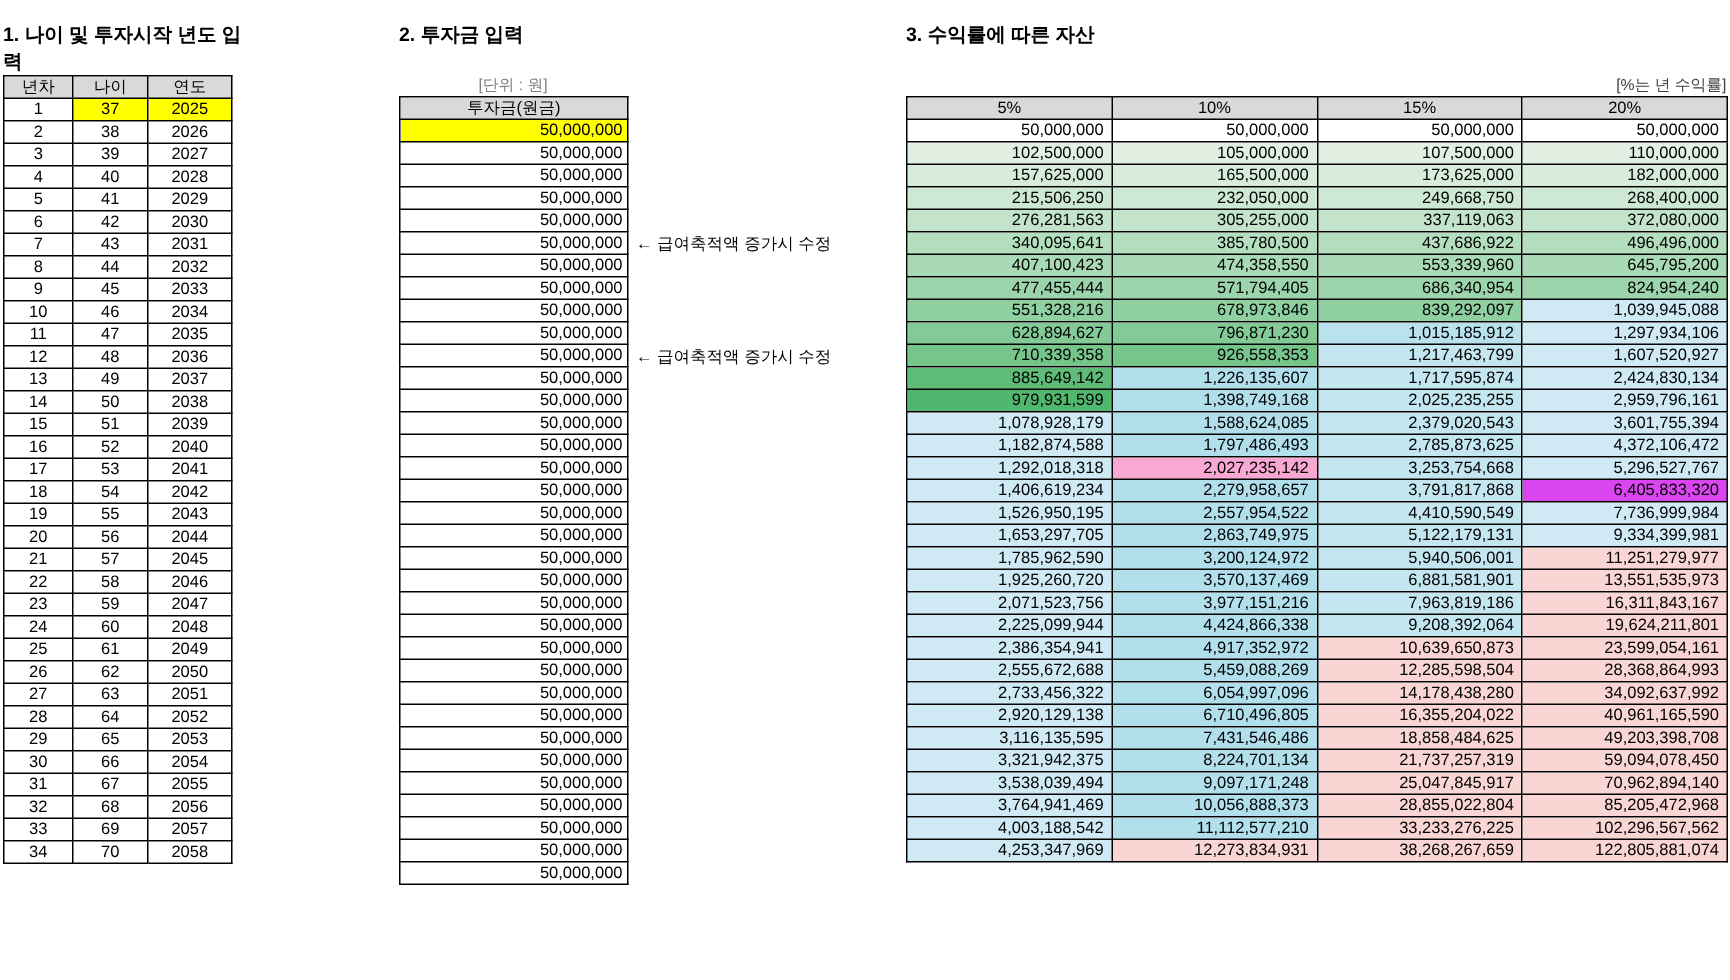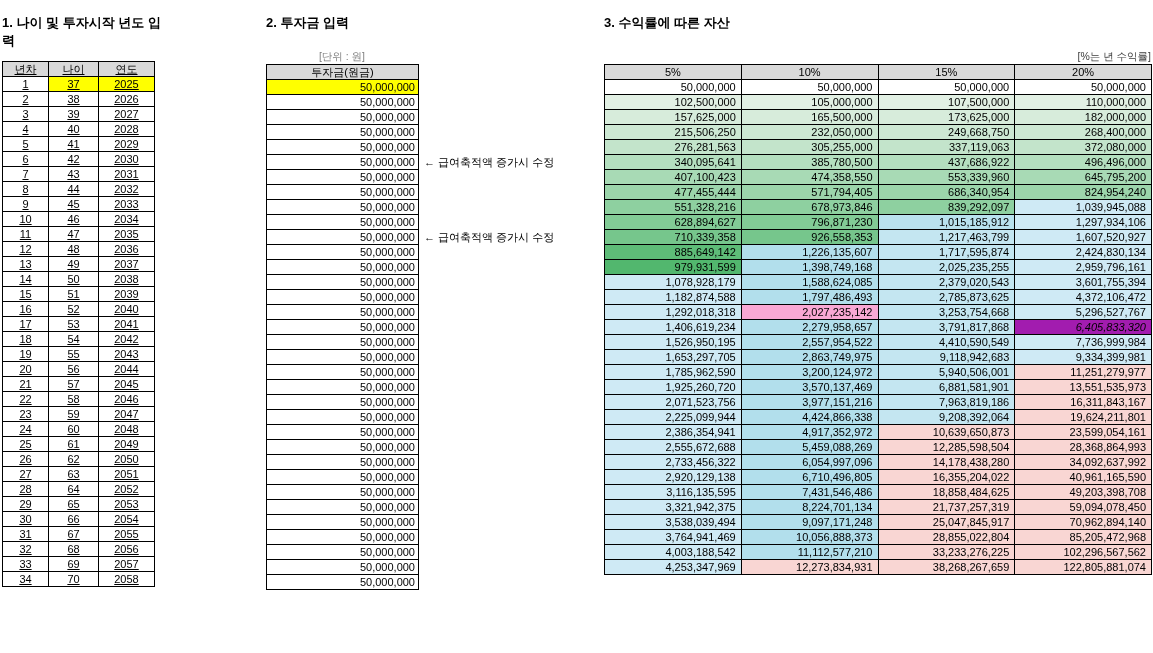--- a/index.html
+++ b/index.html
@@ -42,21 +42,21 @@
     overflow: hidden;
   }
   .hdr-gray {
     background: #d9d9d9;
     text-align: center;
   }
   .c { text-align: center; }
   .r { text-align: right; }
   .yellow { background: #ffff00; }
 
-  #t1 { margin-left: 2px; margin-top: 11px; text-decoration: underline; }
+  #t1 { margin-left: 2px; margin-top: 0; }
   #t1 col.c1 { width: 46px; }
   #t1 col.c2 { width: 50px; }
   #t1 col.c3 { width: 56px; }
 
   
   #sec2 { left: 266px; top: 14px; }
   #sec2 .unit {
     font-size: 10.5px;
     color: #7f7f7f;
     text-align: center;
@@ -515,32 +515,32 @@
         <tr>
           <td class="r" style="background: rgb(207, 234, 245);">1,292,018,318</td>
           <td class="r" style="background: #f9a8d4;">2,027,235,142</td>
           <td class="r" style="background: rgb(196, 230, 241);">3,253,754,668</td>
           <td class="r" style="background: rgb(207, 234, 245);">5,296,527,767</td>
         </tr>
         <tr>
           <td class="r" style="background: rgb(207, 234, 245);">1,406,619,234</td>
           <td class="r" style="background: rgb(178, 223, 236);">2,279,958,657</td>
           <td class="r" style="background: rgb(196, 230, 241);">3,791,817,868</td>
-          <td class="r" style="background: #a21caf; font-style: italic;">6,405,833,320</td>
+          <td class="r" style="background: #d946ef;">6,405,833,320</td>
         </tr>
         <tr>
           <td class="r" style="background: rgb(207, 234, 245);">1,526,950,195</td>
           <td class="r" style="background: rgb(178, 223, 236);">2,557,954,522</td>
           <td class="r" style="background: rgb(196, 230, 241);">4,410,590,549</td>
           <td class="r" style="background: rgb(207, 234, 245);">7,736,999,984</td>
         </tr>
         <tr>
           <td class="r" style="background: rgb(207, 234, 245);">1,653,297,705</td>
           <td class="r" style="background: rgb(178, 223, 236);">2,863,749,975</td>
-          <td class="r" style="background: rgb(196, 230, 241);">9,118,942,683</td>
+          <td class="r" style="background: rgb(196, 230, 241);">5,122,179,131</td>
           <td class="r" style="background: rgb(207, 234, 245);">9,334,399,981</td>
         </tr>
         <tr>
           <td class="r" style="background: rgb(207, 234, 245);">1,785,962,590</td>
           <td class="r" style="background: rgb(178, 223, 236); margin-top: 29px;">3,200,124,972</td>
           <td class="r" style="background: rgb(196, 230, 241);">5,940,506,001</td>
           <td class="r" style="background: rgb(249, 214, 211);">11,251,279,977</td>
         </tr>
         <tr>
           <td class="r" style="background: rgb(207, 234, 245);">1,925,260,720</td>

